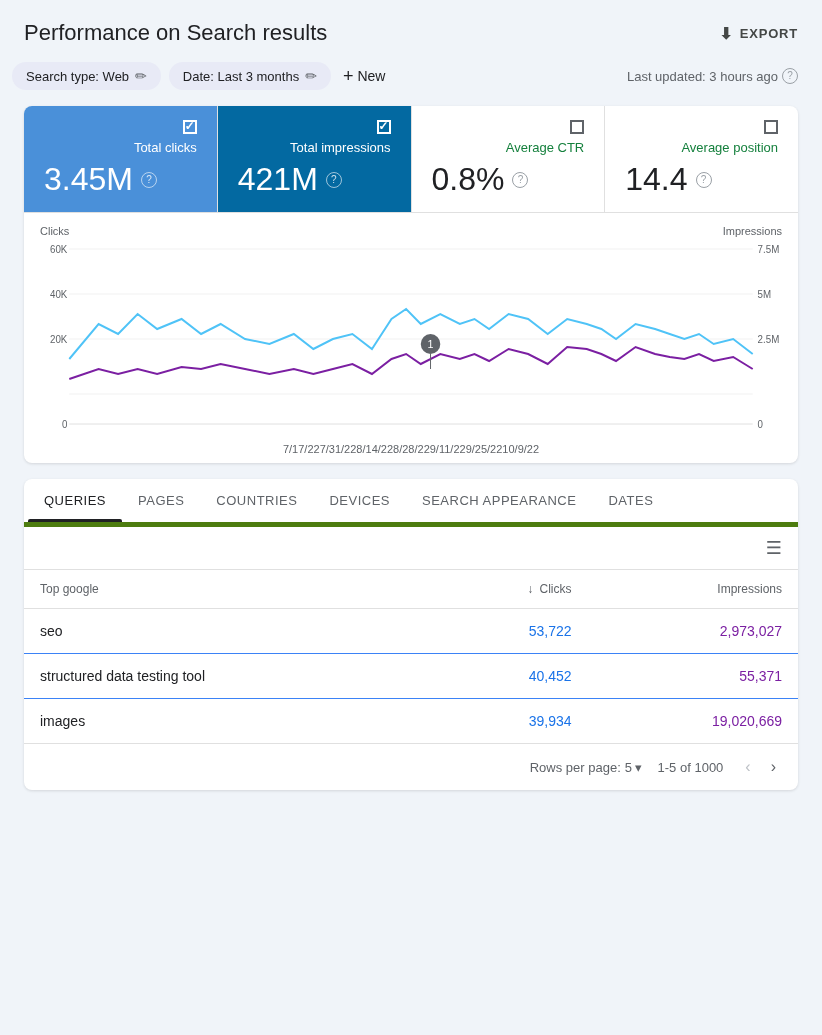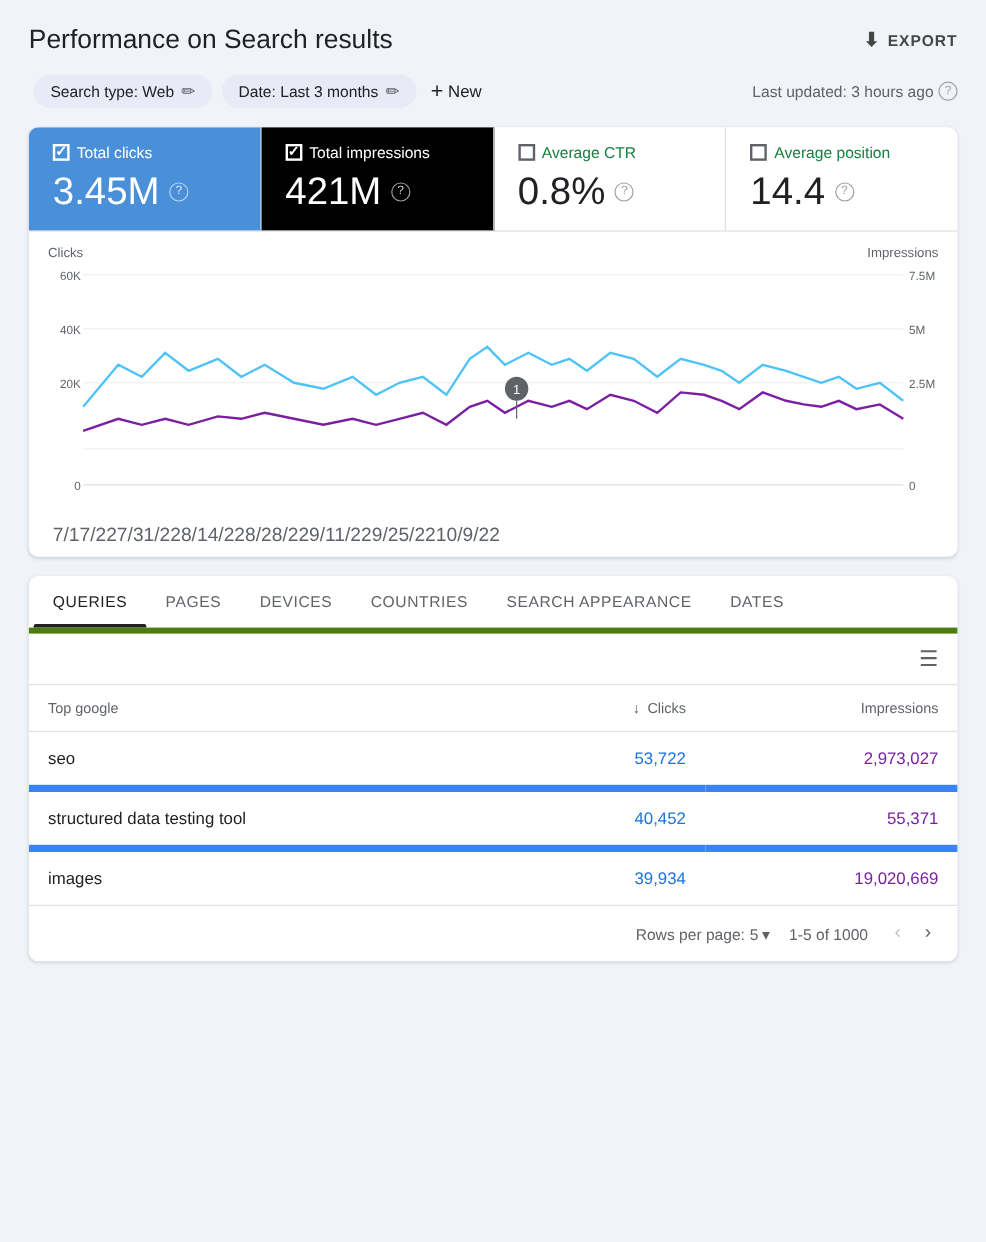--- a/index.html
+++ b/index.html
@@ -38,21 +38,21 @@
       background: none;
       text-transform: uppercase;
     }
     .export-icon { font-size: 16px; }
 
     
     .filter-bar {
       display: flex;
       align-items: center;
       gap: 8px;
-      padding: 0 24px 16px 28px;
+      padding: 0 24px 16px 12px;
     }
     .filter-chip {
       display: flex;
       align-items: center;
       gap: 6px;
       padding: 6px 14px;
       background: #e8eaf6;
       border-radius: 20px;
       font-size: 13px;
       color: #202124;
@@ -94,27 +94,28 @@
     .metric-box {
       flex: 1;
       padding: 14px 20px;
       border-right: 1px solid #e0e0e0;
     }
     .metric-box:last-child { border-right: none; }
     .metric-box.active-blue {
       background: #4a90d9;
     }
     .metric-box.active-purple {
-      background: #000000;
+      background: #0369a1;
     }
     .metric-header {
       display: flex;
-      align-items: flex-start;
+      align-items: flex-end;
       gap: 6px;
       margin-bottom: 6px;
+      flex-direction: column;
     }
     .metric-checkbox {
       width: 14px;
       height: 14px;
       border: 2px solid white;
       background: transparent;
       display: inline-block;
       position: relative;
     }
     .metric-checkbox.checked::after {
@@ -179,24 +180,24 @@
     .chart-wrapper {
       position: relative;
       height: 200px;
     }
     .chart-svg {
       width: 100%;
       height: 100%;
     }
     .chart-x-labels {
       display: flex;
-      justify-content: flex-start;
-      font-size: 16px;
-      color: #5f6368;
-      margin-top: 19px;
+      justify-content: center;
+      font-size: 11px;
+      color: #5f6368;
+      margin-top: 4px;
       padding: 0 4px;
     }
 
     
     .table-card {
       margin: 0 24px 16px 24px;
       background: white;
       border-radius: 8px;
       box-shadow: 0 1px 3px rgba(0,0,0,0.12);
       overflow: hidden;
@@ -263,21 +264,21 @@
     .data-table th.sortable {
       cursor: pointer;
     }
     .data-table th.num {
       text-align: right;
     }
     .data-table td {
       padding: 14px 16px;
       font-size: 14px;
       color: #202124;
-      border-bottom: 6px solid #3b82f6;
+      border-bottom: 1px solid #3b82f6;
     }
     .data-table td.num {
       text-align: right;
     }
     .data-table td.blue {
       color: #1a73e8;
     }
     .data-table td.purple {
       color: #7b1fa2;
     }
@@ -449,24 +450,24 @@
 <div class="table-card">
 
   <div class="tabs">
     <div class="tab active">
       <span>QUERIES</span>
     </div>
     <div class="tab">
       <span>PAGES</span>
     </div>
     <div class="tab">
+      <span>COUNTRIES</span>
+    </div>
+    <div class="tab">
       <span>DEVICES</span>
-    </div>
-    <div class="tab">
-      <span>COUNTRIES</span>
     </div>
     <div class="tab">
       <span>SEARCH APPEARANCE</span>
     </div>
     <div class="tab">
       <span>DATES</span>
     </div>
   </div>
 
   <div class="filter-icon-row">

